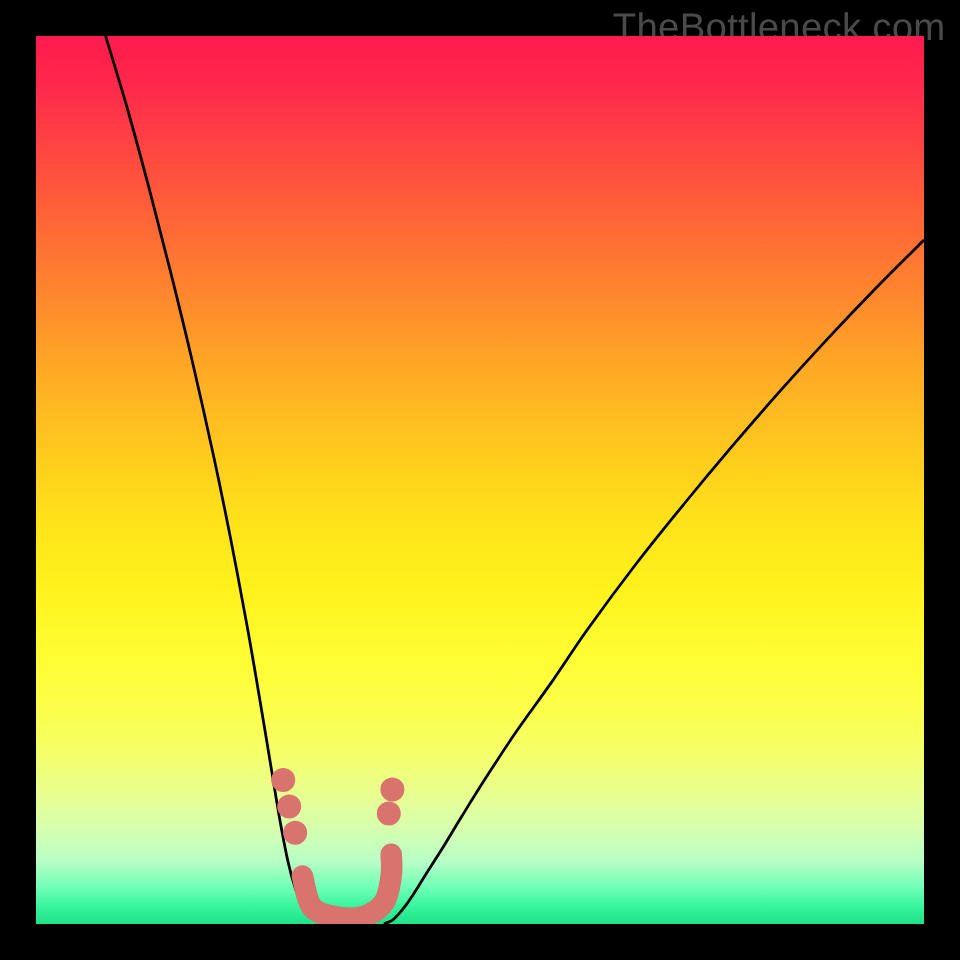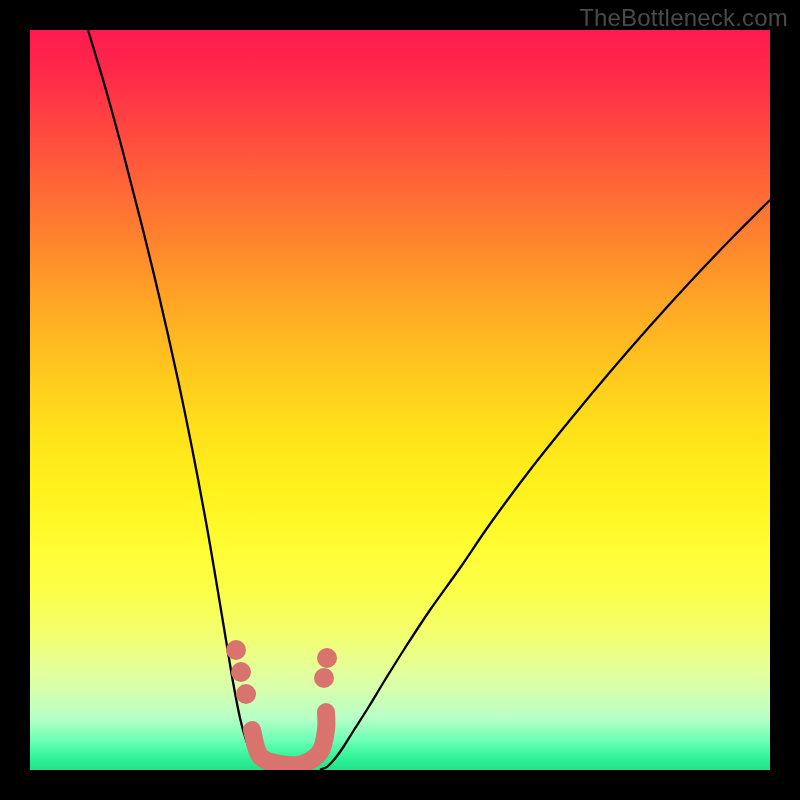--- a/index.html
+++ b/index.html
@@ -44,21 +44,21 @@
       #6dffb5 96%,
       #37f59b 98%,
       #20e289 100%
     );
   }
   .watermark {
     position: absolute;
     top: 4px;
     right: 12px;
     color: #4a4a4a;
-    font-size: 24px;
+    font-size: 32px;
     font-weight: 500;
     letter-spacing: 0.2px;
     user-select: none;
   }
   svg.curves {
     position: absolute;
     left: 0;
     top: 0;
     width: 740px;
     height: 740px;

